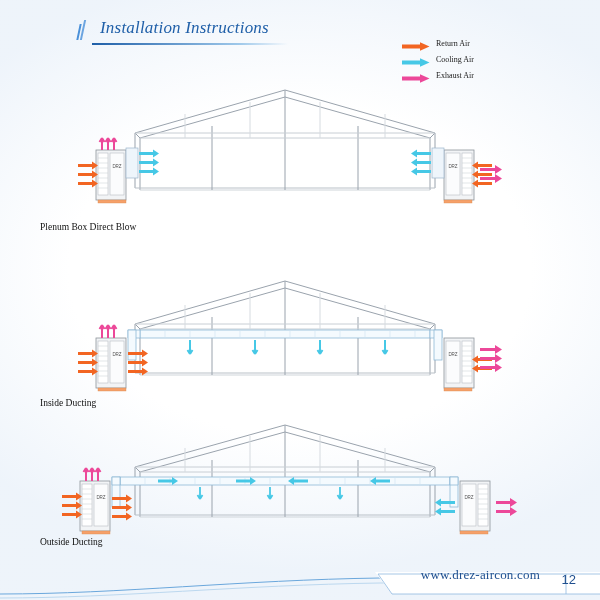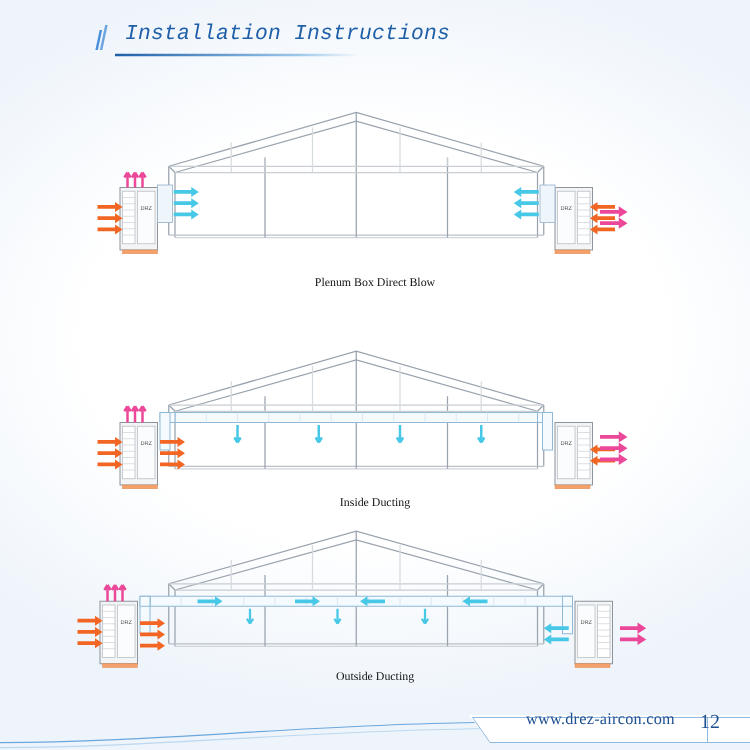--- a/index.html
+++ b/index.html
@@ -43,21 +43,21 @@
     position: absolute;
     left: 72px;
     top: 18px;
     width: 300px;
     height: 30px;
   }
   .header-title {
     position: absolute;
     left: 28px;
     top: 0px;
-    font-family: Liberation Mono, monospace;
+    font-family: Liberation Serif, serif;
     font-size: 17px;
     font-style: italic;
     color: #1f5fa8;
     letter-spacing: 0.2px;
     white-space: nowrap;
   }
   .header-underline {
     position: absolute;
     left: 20px;
     top: 25px;
@@ -114,21 +114,21 @@
     left: 40px;
     width: 520px;
   }
   .sec1 { top: 78px; height: 165px; }
   .sec2 { top: 268px; height: 160px; }
   .sec3 { top: 415px; height: 150px; }
 
   .caption {
     position: absolute;
     width: 100%;
-    text-align: center;
+    text-align: left;
     font-family: "Liberation Serif", serif;
     font-size: 9.5px;
     color: #111;
   }
   .svgwrap { position: absolute; left: 0; top: 0; }
 
   
   .footer {
     position: absolute;
     left: 0;
@@ -147,40 +147,60 @@
     bottom: 17px;
     font-family: "Liberation Serif", serif;
     font-size: 13px;
     color: #1f4f8f;
     letter-spacing: .2px;
   }
   .footer-page {
     position: absolute;
     right: 24px;
     bottom: 13px;
-    font-family: Liberation Serif, serif;
-    font-size: 16px;
+    font-family: Liberation Sans, sans-serif;
+    font-size: 13px;
     color: #1f4f8f;
   }
 </style>
 </head>
 <body>
 
 <div class="page">
   <div class="page-inner">
 
     <div class="header">
       <div class="header-mark">
         <span class="m1"></span>
           <span class="m2"></span>
       </div>
       <div class="header-title">Installation Instructions</div>
       <div class="header-underline"></div>
     </div>
 
+    <div class="legend">
+      <div class="legend-row">
+        <svg class="legend-arrow" viewBox="0 0 28 9">
+          <path d="M0 2.6 L18 2.6 L18 0.2 L27.5 4.5 L18 8.8 L18 6.4 L0 6.4 Z" fill="#f26522"></path>
+        </svg>
+        <span class="legend-label">Return Air</span>
+      </div>
+      <div class="legend-row">
+        <svg class="legend-arrow" viewBox="0 0 28 9">
+          <path d="M0 2.6 L18 2.6 L18 0.2 L27.5 4.5 L18 8.8 L18 6.4 L0 6.4 Z" fill="#46c8e6"></path>
+        </svg>
+        <span class="legend-label">Cooling Air</span>
+      </div>
+      <div class="legend-row">
+        <svg class="legend-arrow" viewBox="0 0 28 9">
+          <path d="M0 2.6 L18 2.6 L18 0.2 L27.5 4.5 L18 8.8 L18 6.4 L0 6.4 Z" fill="#ec4899"></path>
+        </svg>
+        <span class="legend-label">Exhaust Air</span>
+      </div>
+    </div>
 
     <div class="section sec1">
       <svg class="svgwrap" width="520" height="148" viewBox="0 0 520 148">
         <g stroke="#9aa3ad" stroke-width="1" fill="none">
 
           <path d="M95 55 L245 12 L395 55"></path>
           <path d="M100 60 L245 19 L390 60"></path>
 
           <path d="M95 55 L100 60"></path>
           <path d="M395 55 L390 60"></path>

